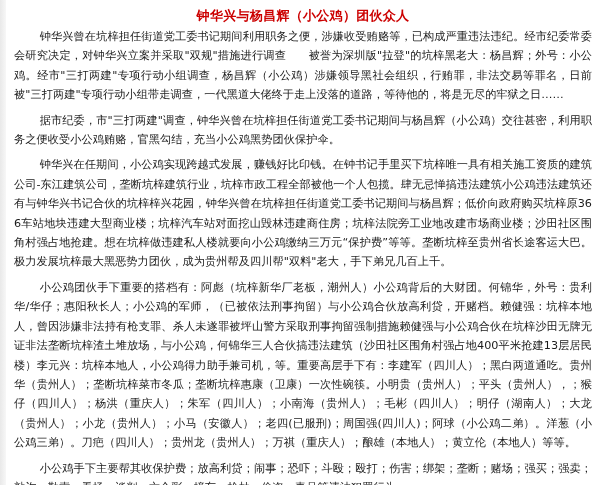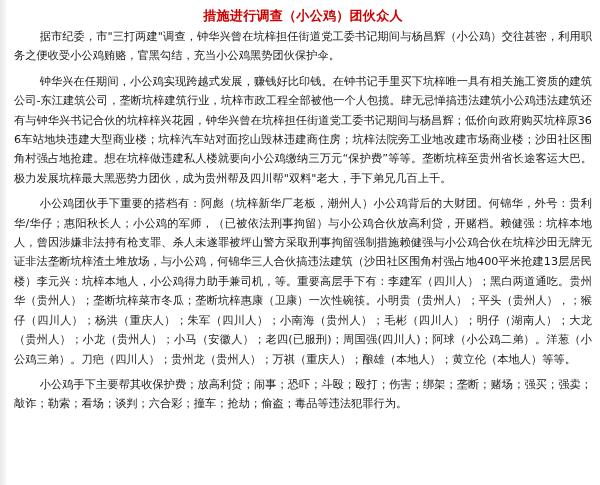--- a/index.html
+++ b/index.html
@@ -48,19 +48,20 @@
       word-break: break-all;
       letter-spacing: 0.05px;
     }
   </style>
 </head>
 <body>
 
 <div class="left-edge"></div>
 
 <div class="doc">
-  <div class="title">措施进行调查（小公鸡）团伙众人</div>
+  <div class="title">钟华兴与杨昌辉（小公鸡）团伙众人</div>
+  <p class="para">钟华兴曾在坑梓担任街道党工委书记期间利用职务之便，涉嫌收受贿赂等，已构成严重违法违纪。经市纪委常委会研究决定，对钟华兴立案并采取"双规"措施进行调查　　被誉为深圳版"拉登"的坑梓黑老大：杨昌辉；外号：小公鸡。经市"三打两建"专项行动小组调查，杨昌辉（小公鸡）涉嫌领导黑社会组织，行贿罪，非法交易等罪名，日前被"三打两建"专项行动小组带走调查，一代黑道大佬终于走上没落的道路，等待他的，将是无尽的牢狱之日……</p>
   <p class="para">据市纪委，市"三打两建"调查，钟华兴曾在坑梓担任街道党工委书记期间与杨昌辉（小公鸡）交往甚密，利用职务之便收受小公鸡贿赂，官黑勾结，充当小公鸡黑势团伙保护伞。</p>
   <p class="para">钟华兴在任期间，小公鸡实现跨越式发展，赚钱好比印钱。在钟书记手里买下坑梓唯一具有相关施工资质的建筑公司-东江建筑公司，垄断坑梓建筑行业，坑梓市政工程全部被他一个人包揽。肆无忌惮搞违法建筑小公鸡违法建筑还有与钟华兴书记合伙的坑梓梓兴花园，钟华兴曾在坑梓担任街道党工委书记期间与杨昌辉；低价向政府购买坑梓原366车站地块违建大型商业楼；坑梓汽车站对面挖山毁林违建商住房；坑梓法院旁工业地改建市场商业楼；沙田社区围角村强占地抢建。想在坑梓做违建私人楼就要向小公鸡缴纳三万元“保护费”等等。垄断坑梓至贵州省长途客运大巴。极力发展坑梓最大黑恶势力团伙，成为贵州帮及四川帮"双料"老大，手下弟兄几百上千。</p>
   <p class="para">小公鸡团伙手下重要的搭档有：阿彪（坑梓新华厂老板，潮州人）小公鸡背后的大财团。何锦华，外号：贵利华/华仔；惠阳秋长人；小公鸡的军师，（已被依法刑事拘留）与小公鸡合伙放高利贷，开赌档。赖健强：坑梓本地人，曾因涉嫌非法持有枪支罪、杀人未遂罪被坪山警方采取刑事拘留强制措施赖健强与小公鸡合伙在坑梓沙田无牌无证非法垄断坑梓渣土堆放场，与小公鸡，何锦华三人合伙搞违法建筑（沙田社区围角村强占地400平米抢建13层居民楼）李元兴：坑梓本地人，小公鸡得力助手兼司机，等。重要高层手下有：李建军（四川人）；黑白两道通吃。贵州华（贵州人）；垄断坑梓菜市冬瓜；垄断坑梓惠康（卫康）一次性碗筷。小明贵（贵州人）；平头（贵州人），；猴仔（四川人）；杨洪（重庆人）；朱军（四川人）；小南海（贵州人）；毛彬（四川人）；明仔（湖南人）；大龙（贵州人）；小龙（贵州人）；小马（安徽人）；老四(已服刑)；周国强(四川人)；阿球（小公鸡二弟）。洋葱（小公鸡三弟）。刀疤（四川人）；贵州龙（贵州人）；万祺（重庆人）；酿雄（本地人）；黄立伦（本地人）等等。</p>
   <p class="para">小公鸡手下主要帮其收保护费；放高利贷；闹事；恐吓；斗殴；殴打；伤害；绑架；垄断；赌场；强买；强卖；敲诈；勒索；看场；谈判；六合彩；撞车；抢劫；偷盗；毒品等违法犯罪行为。</p>
 
 </div>
 
 </body></html>

